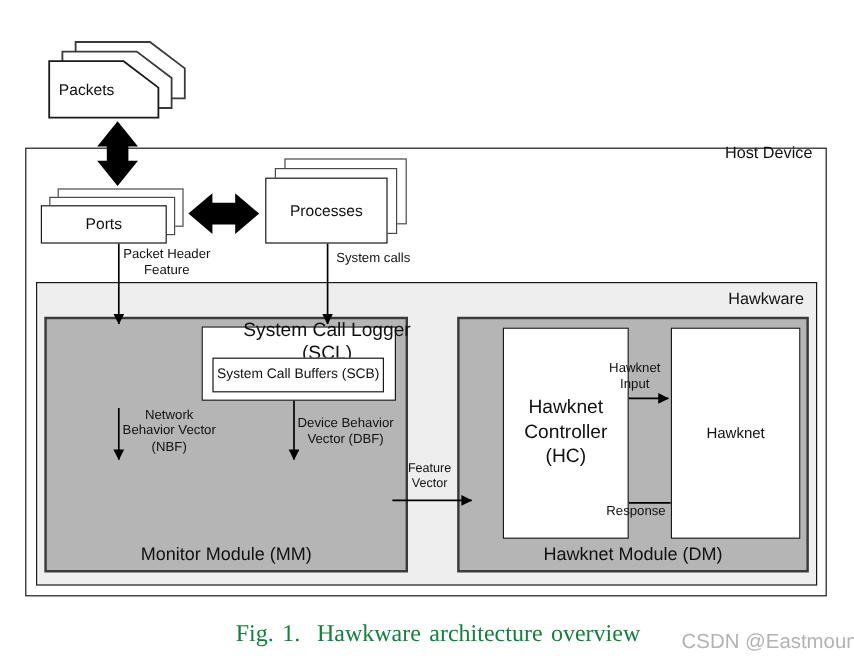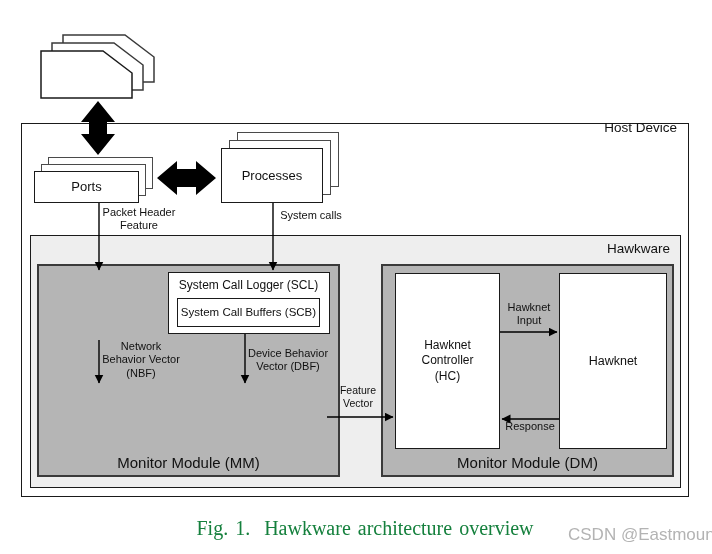--- a/index.html
+++ b/index.html
@@ -12,21 +12,21 @@
   .host-box{border:1.5px solid #1a1a1a;background:#ffffff;z-index:1;}
   .hawkware-box{border:1.5px solid #1a1a1a;background:#eeeeee;z-index:2;}
   .module-box{border:2px solid #3a3a3a;background:#b5b5b5;z-index:3;}
   .white-box{border:1.5px solid #1a1a1a;background:#ffffff;z-index:4;}
   .inner-box{border:1.3px solid #1a1a1a;background:#ffffff;}
   .ghost{border:1.5px solid #4a4a4a;background:#ffffff;}
   
   .lbl{display:flex;align-items:center;justify-content:center;text-align:center;
        white-space:pre-line;z-index:60;line-height:1.18;}
   .corner-lbl{z-index:60;font-size:13.5px;text-align:right;white-space:pre;}
-  .box-lbl{font-size:12px;}
+  .box-lbl{font-size:16px;margin-left:24px;}
   .edge-lbl{font-size:11px;line-height:1.2;}
   .module-lbl{font-size:15px;}
   .stack-lbl{font-size:13px;}
   .caption{font-family:"Liberation Serif",serif;font-size:20px;color:#15803d;
            text-align:center;white-space:pre-wrap;word-spacing:2px;z-index:10;}
   .watermark{font-size:17px;color:#b3b3b3;z-index:20;white-space:pre;}
   svg.overlay{position:absolute;left:0;top:0;z-index:50;pointer-events:none;}
 </style>
 </head>
 <body>
@@ -36,21 +36,21 @@
   <div class="abs host-box" style="left:21px;top:123px;width:668px;height:374px;"></div>
   <div class="abs corner-lbl" style="right:35px;top:120px;width:120px;">Host Device</div>
 
   <div class="abs hawkware-box" style="left:30px;top:235px;width:651px;height:253px;"></div>
   <div class="abs corner-lbl" style="right:42px;top:241px;width:120px;">Hawkware</div>
 
   <div class="abs module-box" style="left:37px;top:264px;width:303px;height:213px;"></div>
   <div class="abs lbl module-lbl" style="left:37px;top:452px;width:303px;height:22px;">Monitor Module (MM)</div>
 
   <div class="abs module-box" style="left:381px;top:264px;width:293px;height:213px;"></div>
-  <div class="abs lbl module-lbl" style="left:381px;top:452px;width:293px;height:22px;">Monitor Module (DM)</div>
+  <div class="abs lbl module-lbl" style="left:381px;top:452px;width:293px;height:22px;">Hawknet Module (DM)</div>
 
 
   <div class="abs white-box" style="left:168px;top:272px;width:162px;height:62px;">
     <div class="abs lbl box-lbl" style="left:0;top:1px;width:159px;height:23px;">System Call Logger (SCL)</div>
     <div class="abs inner-box lbl" style="left:8px;top:25px;width:143px;height:29px;font-size:11.5px;">System Call Buffers (SCB)</div>
   </div>
 
 
   <div class="abs white-box lbl box-lbl" style="left:395px;top:273px;width:105px;height:176px;line-height:1.3;">Hawknet
 Controller
@@ -61,20 +61,21 @@
   <div class="abs ghost" style="left:48px;top:157px;width:105px;height:32px;z-index:5;"></div>
   <div class="abs ghost" style="left:41px;top:164px;width:105px;height:32px;z-index:6;"></div>
   <div class="abs white-box" style="left:34px;top:171px;width:105px;height:32px;z-index:7;"></div>
   <div class="abs lbl stack-lbl" style="left:34px;top:171px;width:105px;height:32px;text-align:center;">Ports</div>
 
   <div class="abs ghost" style="left:237px;top:132px;width:102px;height:55px;z-index:5;"></div>
   <div class="abs ghost" style="left:229px;top:140px;width:102px;height:55px;z-index:6;"></div>
   <div class="abs white-box" style="left:221px;top:148px;width:102px;height:55px;z-index:7;"></div>
   <div class="abs lbl stack-lbl" style="left:221px;top:148px;width:102px;height:55px;">Processes</div>
 
+  <div class="abs lbl stack-lbl" style="left:45px;top:51px;width:80px;height:47px;justify-content:flex-start;text-align:left;padding-left:4px;">Packets</div>
 
   <div class="abs lbl edge-lbl" style="left:89px;top:205px;width:100px;height:28px;">Packet Header
 Feature</div>
   <div class="abs lbl edge-lbl" style="left:278px;top:209px;width:66px;height:14px;">System calls</div>
   <div class="abs lbl edge-lbl" style="left:91px;top:339px;width:100px;height:42px;">Network
 Behavior Vector
 (NBF)</div>
   <div class="abs lbl edge-lbl" style="left:238px;top:345px;width:100px;height:30px;">Device Behavior
 Vector (DBF)</div>
   <div class="abs lbl edge-lbl" style="left:331px;top:383px;width:54px;height:27px;font-size:10.5px;">Feature

